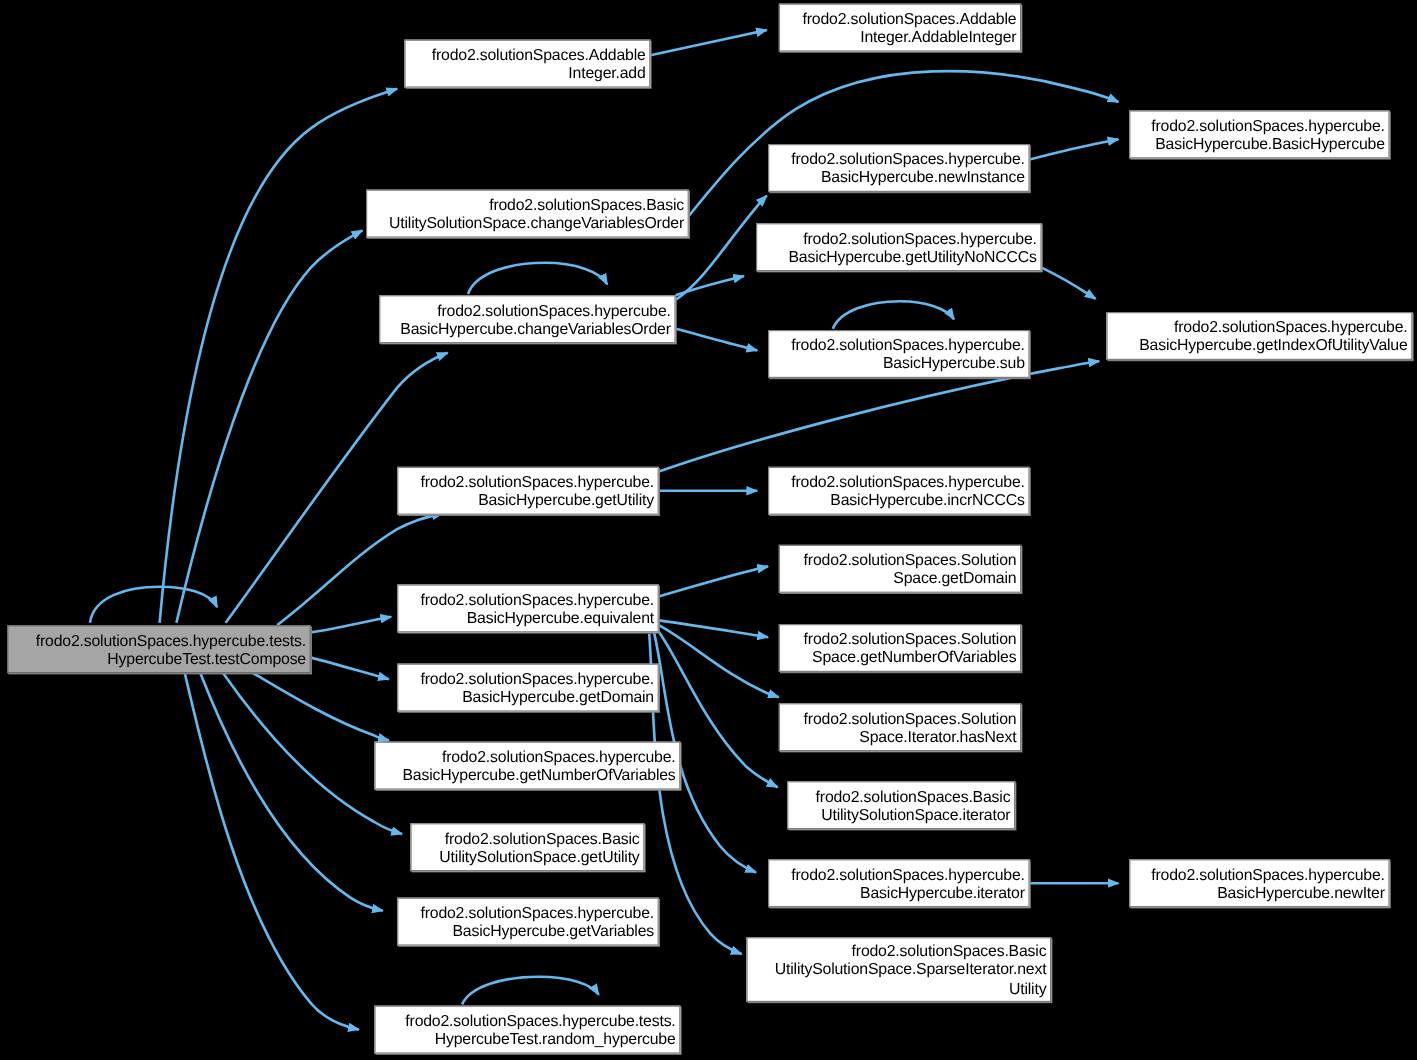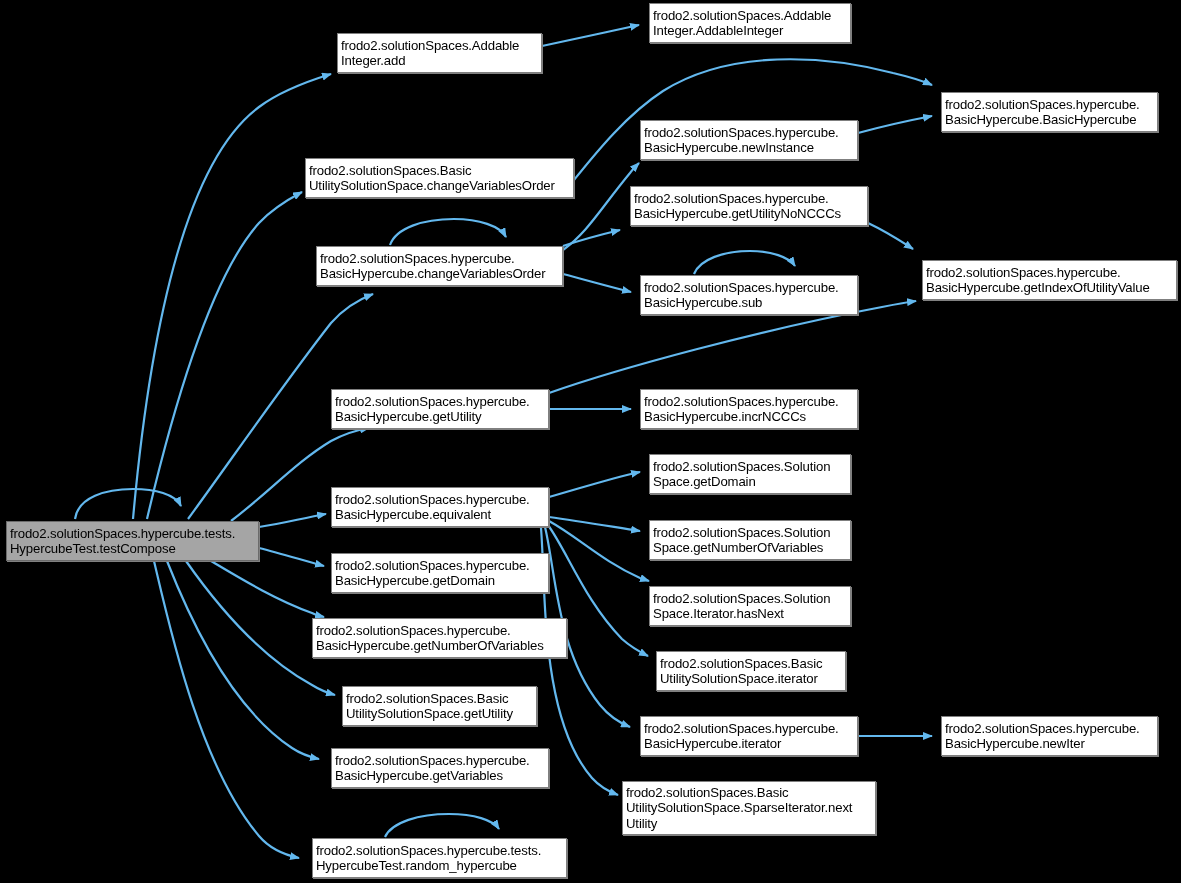--- a/index.html
+++ b/index.html
@@ -25,21 +25,21 @@
   }
   .node {
     position: absolute;
     box-sizing: border-box;
     background: #ffffff;
     border: 1px solid #7f7f7f;
     box-shadow: 1px 1px 0 0 #808080;
     display: flex;
     align-items: center;
     justify-content: center;
-    text-align: left;
+    text-align: right;
     color: #000000;
     font-size: 13.2px;
     line-height: 15.4px;
     letter-spacing: -0.15px;
     padding: 0 3px;
   }
   .node.current {
     background: #a5a5a5;
     border: 1px solid #6b6b6b;
   }

